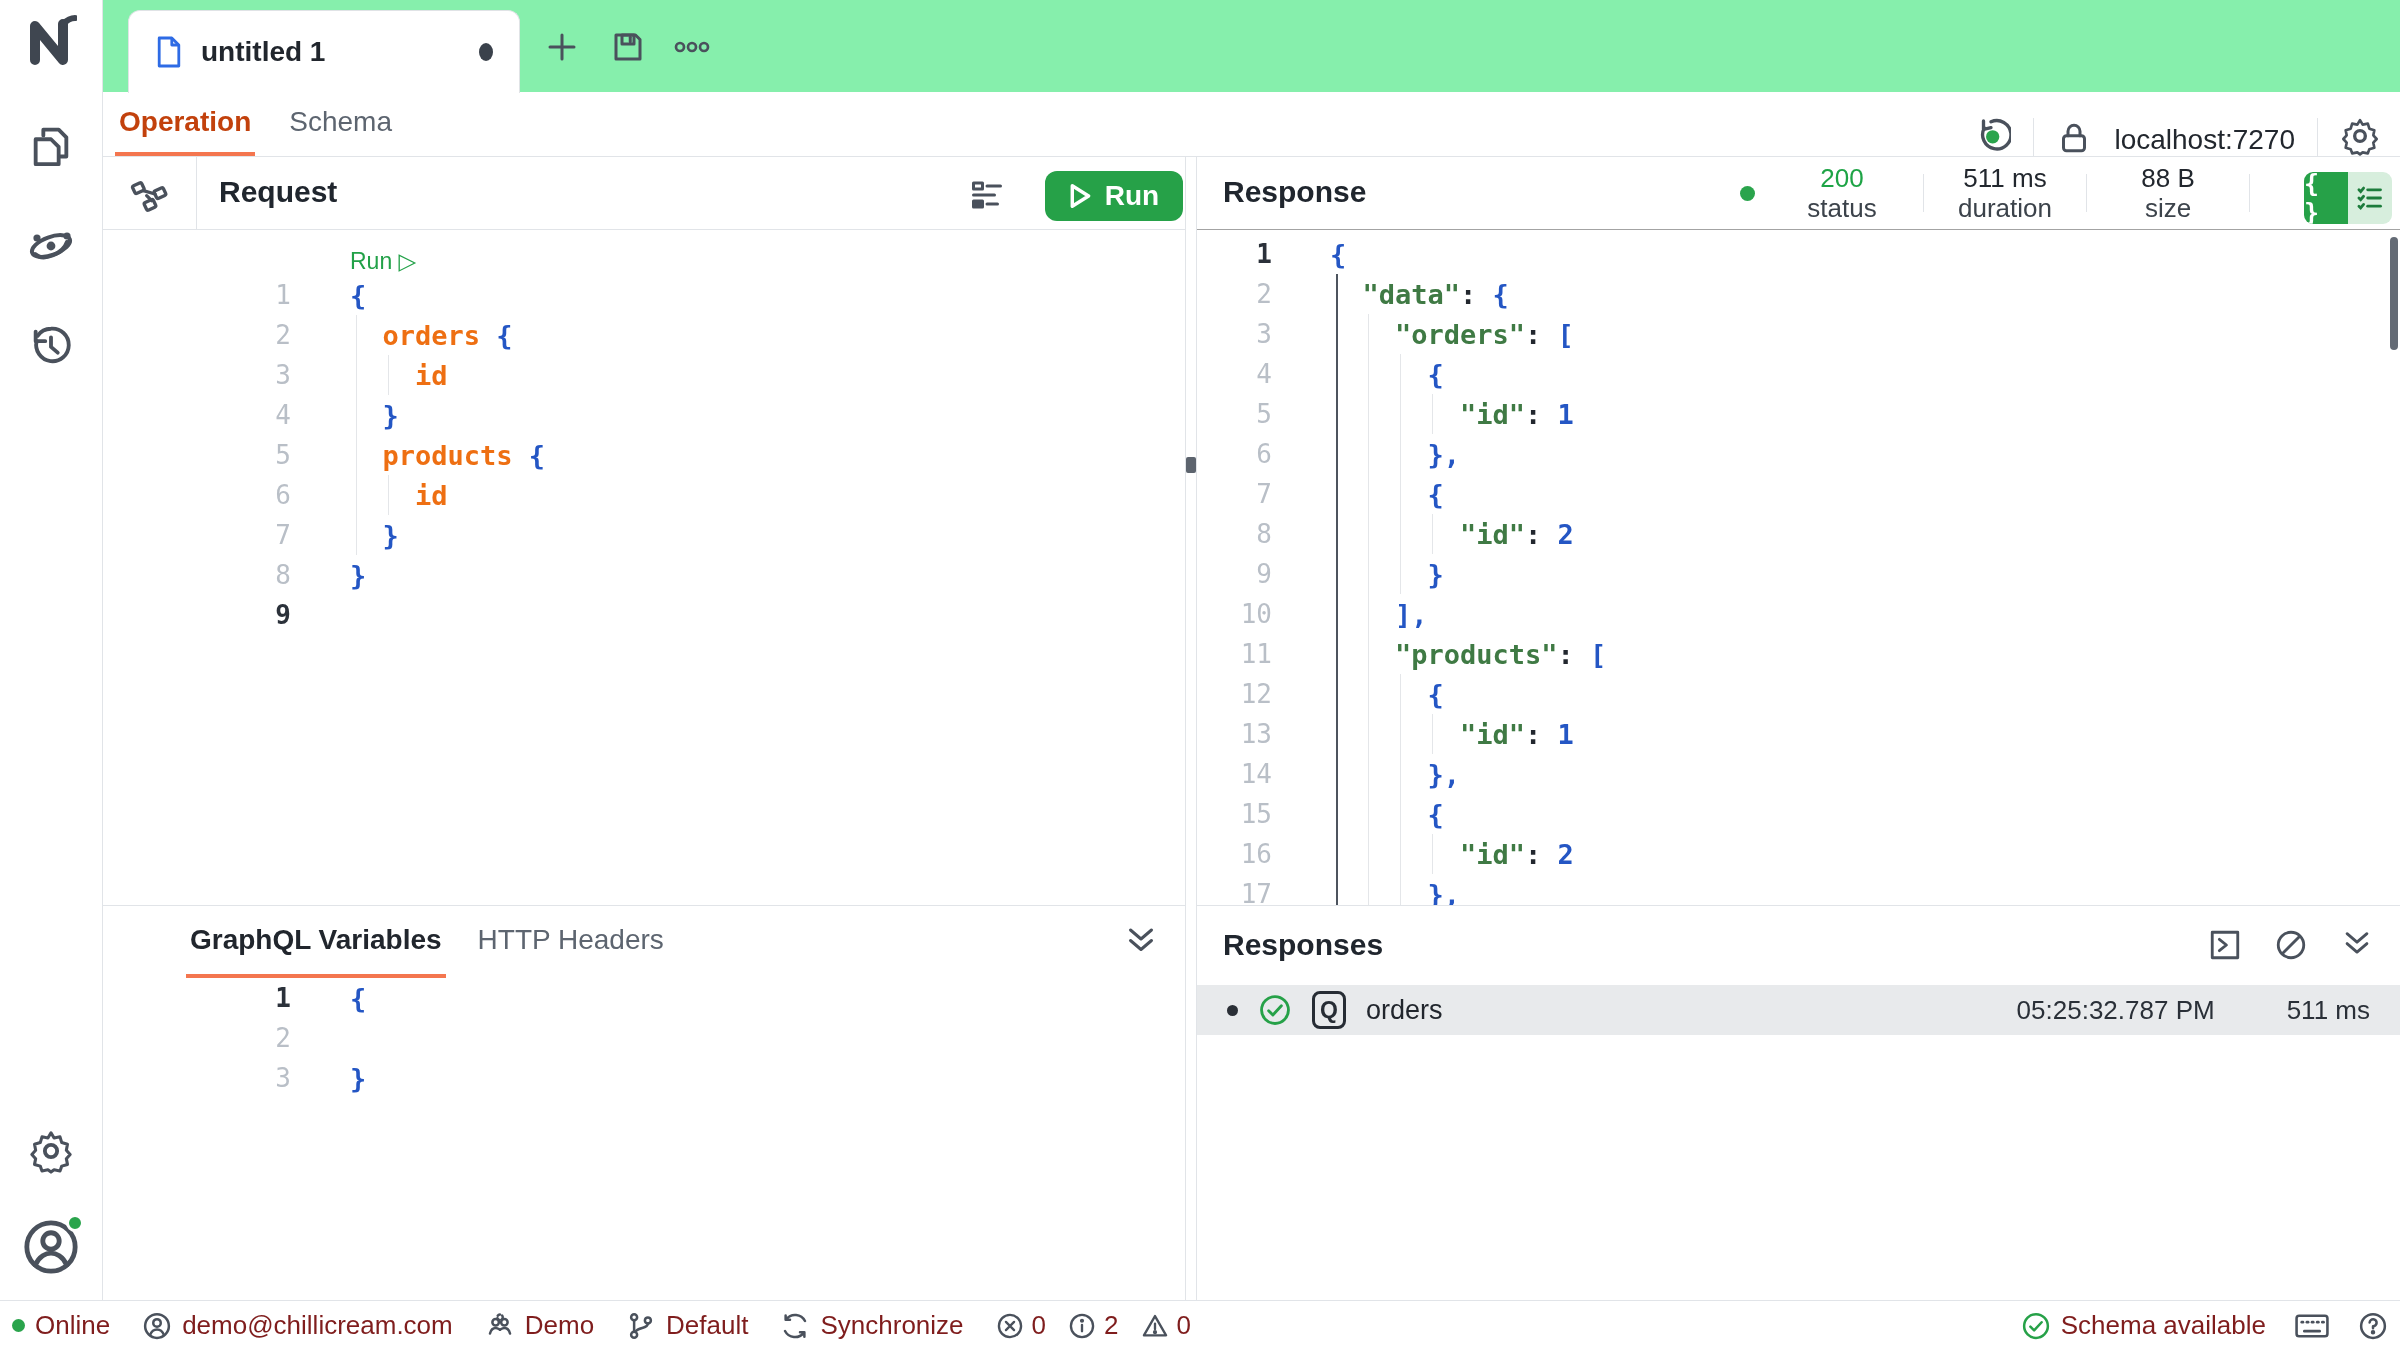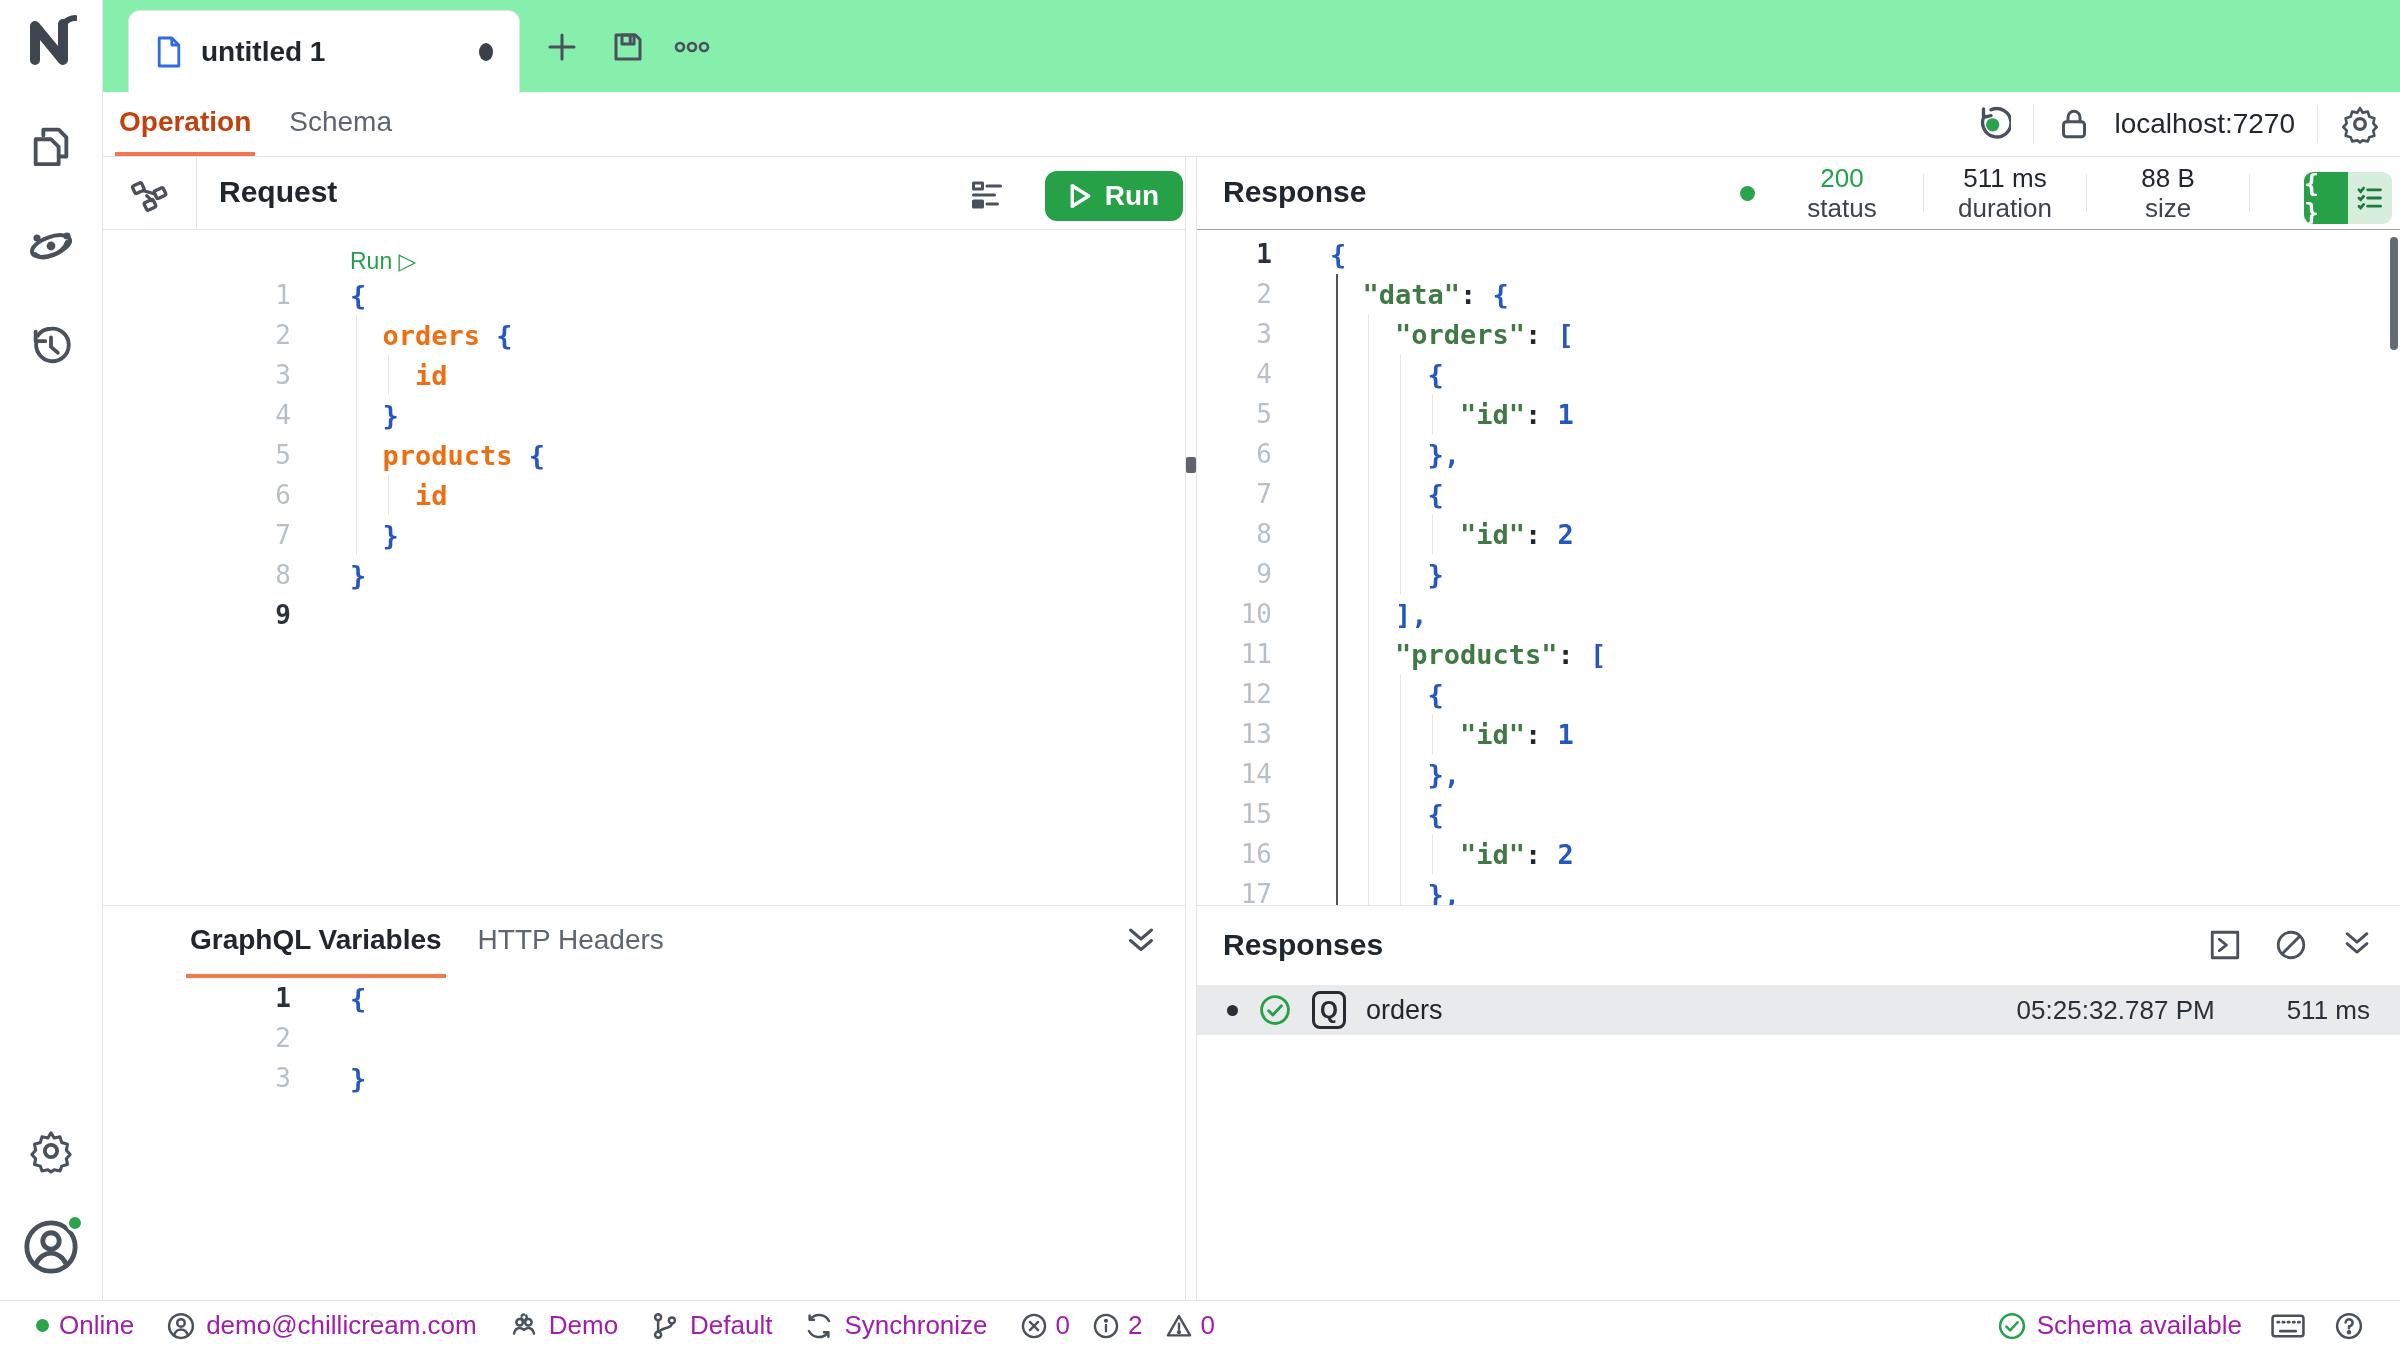--- a/index.html
+++ b/index.html
@@ -25,21 +25,21 @@
   }
   #doc-tab .tab-label { font-size:28px; font-weight:700; color:#21262d; flex:1; }
   #doc-tab .dirty-dot { width:14px; height:18px; border-radius:50%; background:#3a414b; }
   .tabbar-ico { position:absolute; top:24px; display:flex; align-items:center; justify-content:center; width:46px; height:46px; cursor:pointer; }
 
   
   #subtabs { left:103px; top:92px; width:2297px; height:65px; background:#fff; border-bottom:1px solid #e1e4e8; display:flex; align-items:stretch; }
   .subtab { display:flex; align-items:center; font-size:28px; padding:0 4px; margin-left:12px; cursor:pointer; border-bottom:4px solid transparent; }
   .subtab.active { color:#c2410c; font-weight:600; border-bottom-color:#f4764f; }
   .subtab.inactive { color:#5d6570; }
-  #subtabs-right { position:absolute; right:20px; top:0; height:64px; display:flex; align-items:center; gap:22px; }
+  #subtabs-right { position:absolute; right:20px; top:0; height:64px; display:flex; align-items:flex-end; gap:22px; }
   .vsep { width:1px; height:38px; background:#e1e4e8; }
   #server-label { font-size:28px; color:#22272e; }
 
   
   .panel-title { font-size:30px; font-weight:600; color:#20262e; }
   #request-header { left:103px; top:157px; width:1082px; height:73px; border-bottom:1px solid #e1e4e8; background:#fff; }
   #request-gutter { position:absolute; left:0; top:0; width:94px; height:73px; border-right:1px solid #e1e4e8; display:flex; align-items:center; justify-content:center; }
   #gutter-line { left:197px; top:230px; width:1px; height:675px; background:#eceef0; }
   #run-button {
     position:absolute; right:2px; top:14px; width:138px; height:50px; background:#26a148; border:none; border-radius:12px;
@@ -103,21 +103,21 @@
   #query-row { left:1197px; top:985px; width:1203px; height:50px; background:#e8eaec; display:flex; align-items:center; padding:0 30px; gap:20px; cursor:pointer; }
   #query-row .bullet { width:11px; height:11px; border-radius:50%; background:#2a2f36; }
   #q-badge { width:34px; height:38px; border:3px solid #262c34; border-radius:8px; display:flex; align-items:center; justify-content:center; font-size:23px; font-weight:600; color:#262c34; }
   #query-label { font-size:27px; color:#21262d; }
   #query-meta { margin-left:auto; display:flex; gap:72px; font-size:26px; color:#2a3038; }
 
   
   #resp-scroll { left:2390px; top:237px; width:8px; height:113px; background:#646b75; border-radius:4px; cursor:grab; }
 
   
-  #statusbar { left:0; top:1300px; width:2400px; height:50px; border-top:1px solid #e1e4e8; background:#fff; display:flex; align-items:center; padding:0 36px; font-size:26px; color:#a21caf; }
+  #statusbar { left:0; top:1300px; width:2400px; height:50px; border-top:1px solid #e1e4e8; background:#fff; display:flex; align-items:center; padding:0 12px; font-size:26px; color:#7f1d1d; }
   .sb-item { display:flex; align-items:center; gap:10px; margin-right:32px; cursor:pointer; }
   .sb-count { display:flex; align-items:center; gap:8px; margin-right:22px; cursor:pointer; }
   #sb-right { margin-left:auto; display:flex; align-items:center; gap:28px; }
   #online-dot { width:13px; height:13px; border-radius:50%; background:#2aa44c; }
   .avatar-wrap { position:relative; }
   .presence { position:absolute; right:-4px; top:-4px; width:18px; height:18px; border-radius:50%; background:#2aa44c; border:3px solid #fff; }
 </style>
 </head>
 <body>
 

